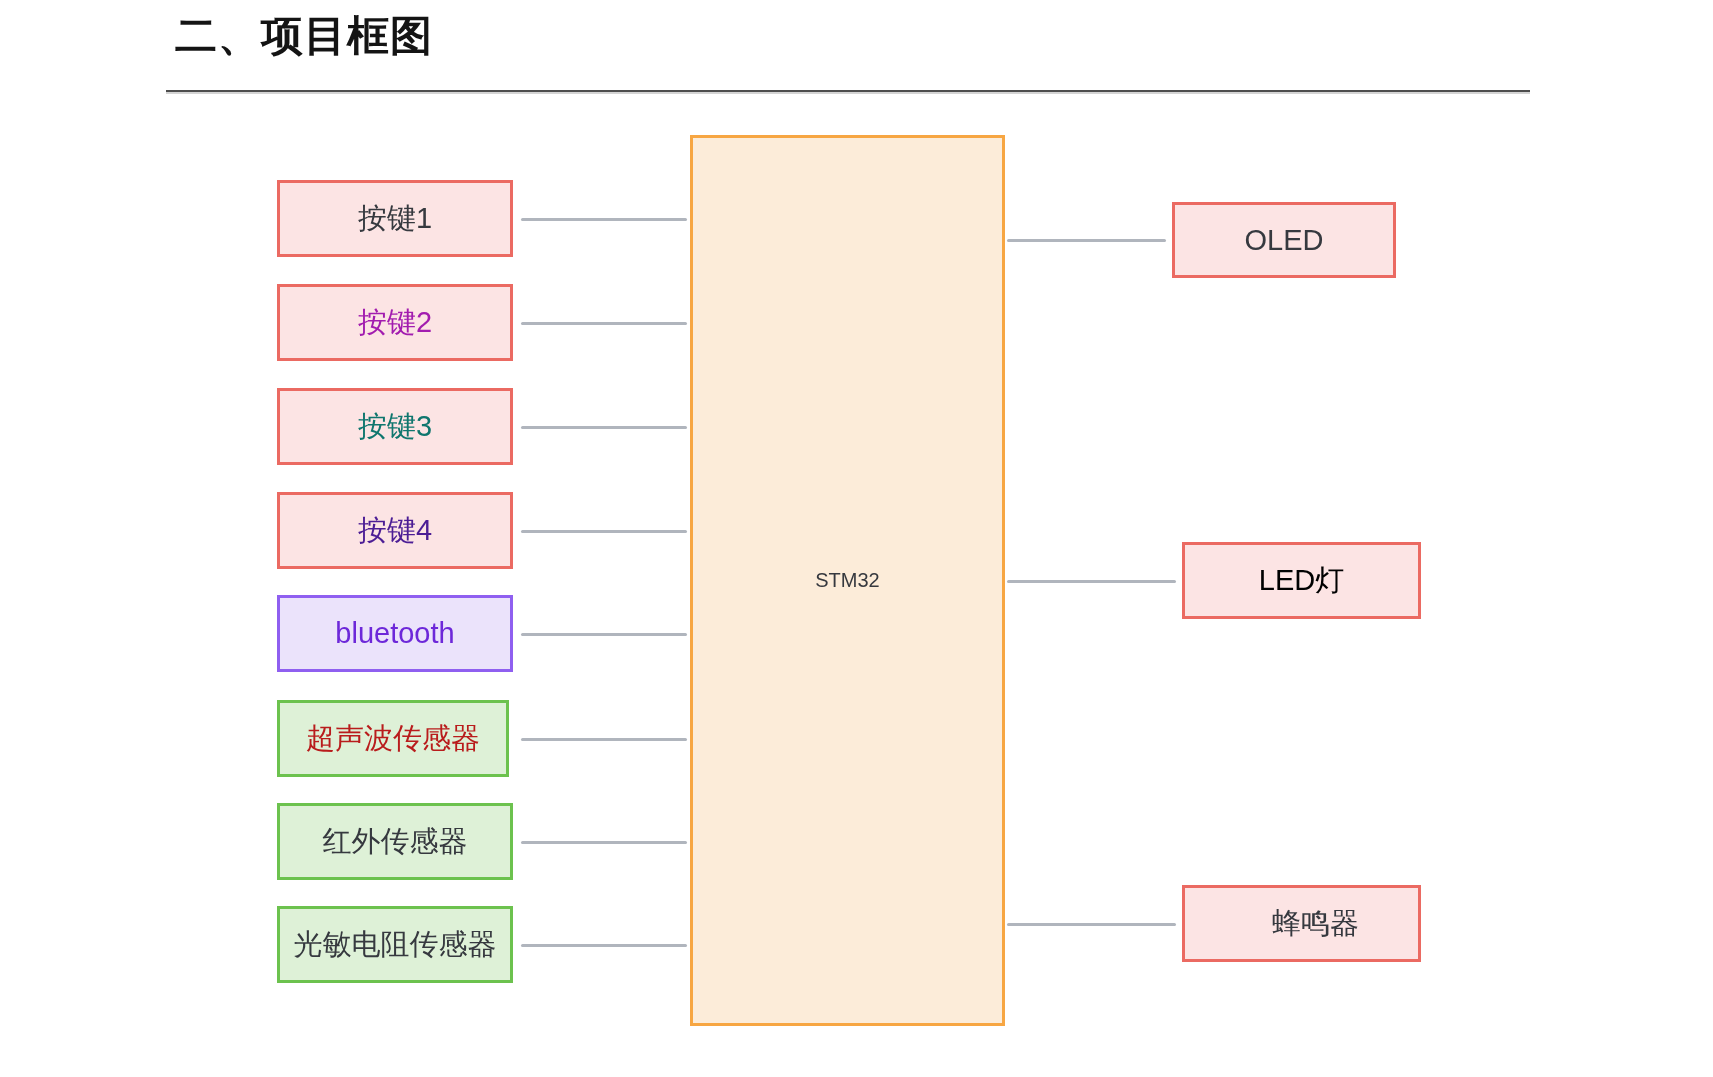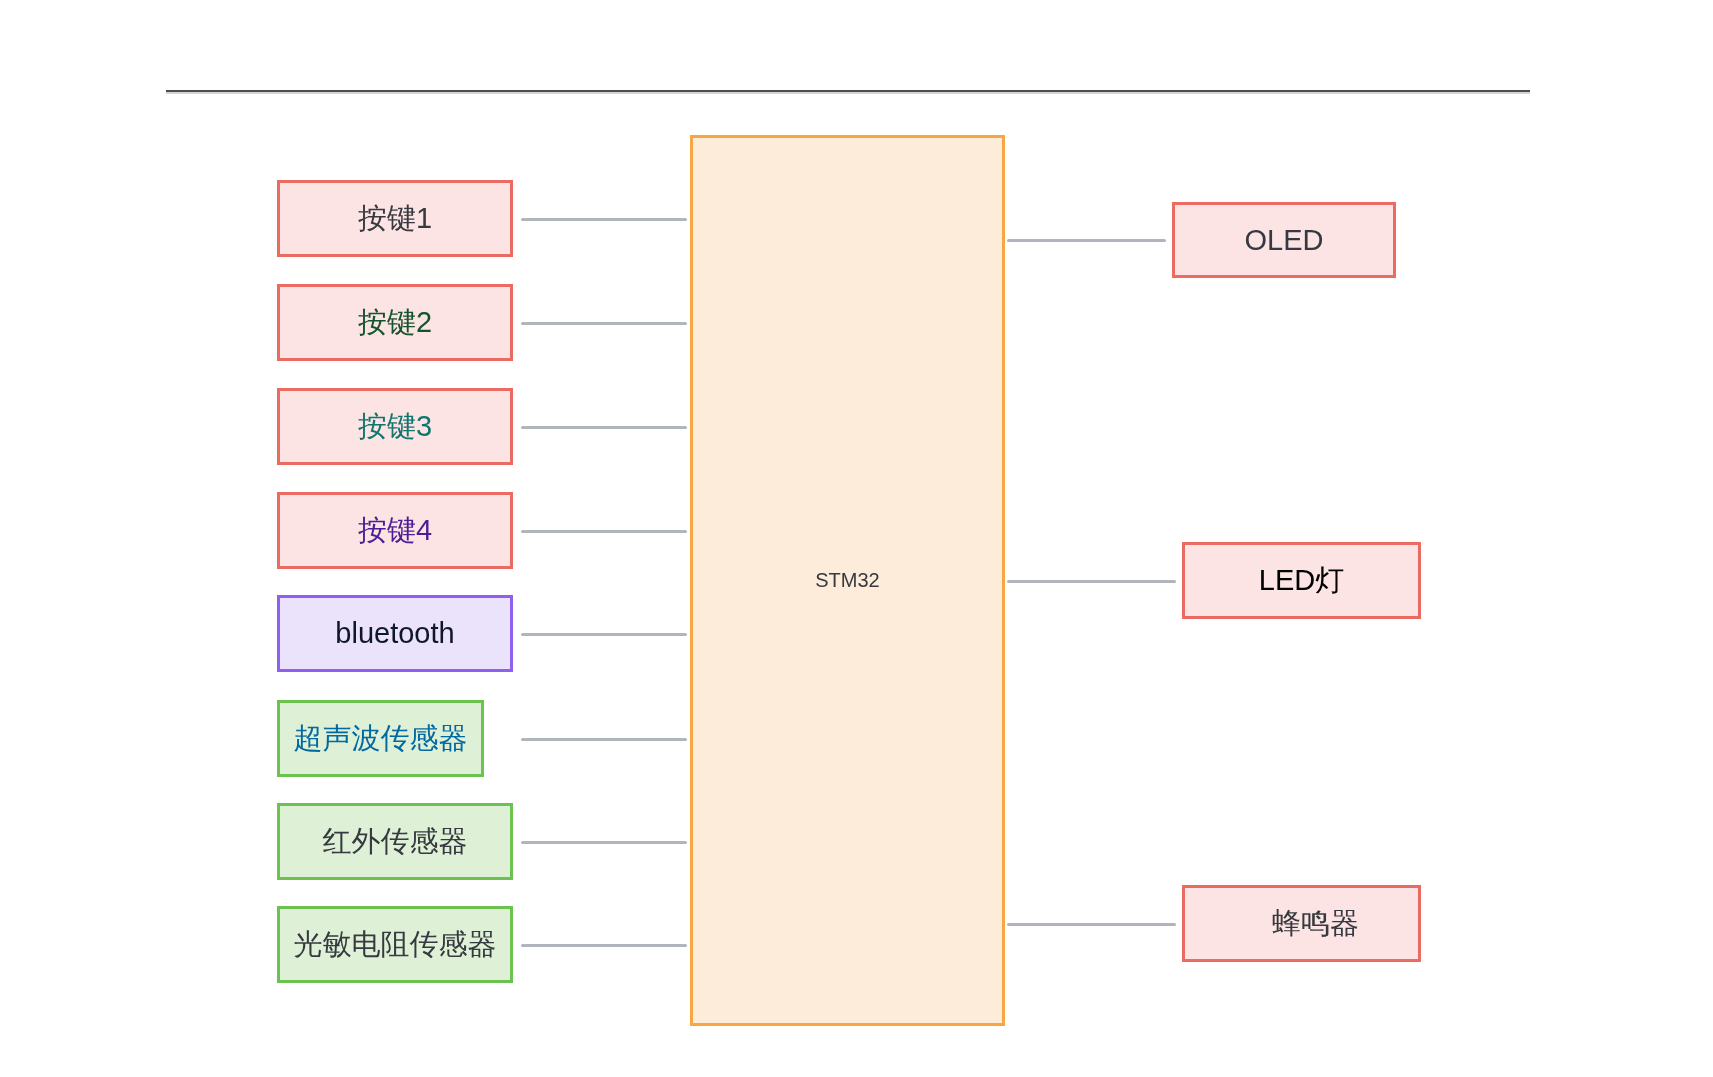--- a/index.html
+++ b/index.html
@@ -45,46 +45,47 @@
   .connector {
     position: absolute;
     height: 3px;
     border-radius: 2px;
   }
 </style>
 </head>
 <body>
 
 <div id="canvas">
+  <h1 class="page-title">二、项目框图</h1>
   <div class="title-divider"></div>
   <div id="diagram">
       <div class="node center" style="left: 690px; top: 135px; width: 315px; height: 891px; background: rgb(252, 236, 217); border-color: rgb(247, 166, 66); color: rgb(54, 57, 63);">
         <span>STM32</span>
       </div>
       <div class="node" style="left: 277px; top: 180px; width: 236px; height: 77px; background: rgb(252, 228, 228); border-color: rgb(235, 106, 98); color: rgb(54, 57, 63);">
         <span>按键1</span>
       </div>
       <div class="connector" style="left: 521px; width: 166px; top: 218px; background: rgb(176, 181, 189);"></div>
-      <div class="node" style="left: 277px; top: 284px; width: 236px; height: 77px; background: rgb(252, 228, 228); border-color: rgb(235, 106, 98); color: #14532d;">
+      <div class="node" style="left: 277px; top: 284px; width: 236px; height: 77px; background: rgb(252, 228, 228); border-color: rgb(235, 106, 98); color: #a21caf;">
         <span>按键2</span>
       </div>
       <div class="connector" style="left: 521px; width: 166px; top: 322px; background: rgb(176, 181, 189);"></div>
       <div class="node" style="left: 277px; top: 388px; width: 236px; height: 77px; background: rgb(252, 228, 228); border-color: rgb(235, 106, 98); color: #0f766e;">
         <span>按键3</span>
       </div>
       <div class="connector" style="left: 521px; width: 166px; top: 426px; background: rgb(176, 181, 189);"></div>
       <div class="node" style="left: 277px; top: 492px; width: 236px; height: 77px; background: rgb(252, 228, 228); border-color: rgb(235, 106, 98); color: #4c1d95;">
         <span>按键4</span>
       </div>
       <div class="connector" style="left: 521px; width: 166px; top: 530px; background: rgb(176, 181, 189);"></div>
-      <div class="node" style="left: 277px; top: 595px; width: 236px; height: 77px; background: rgb(235, 227, 251); border-color: rgb(143, 95, 240); color: #0f172a;">
+      <div class="node" style="left: 277px; top: 595px; width: 236px; height: 77px; background: rgb(235, 227, 251); border-color: rgb(143, 95, 240); color: #6d28d9;">
         <span>bluetooth</span>
       </div>
       <div class="connector" style="left: 521px; width: 166px; top: 633px; background: rgb(176, 181, 189);"></div>
-      <div class="node" style="left: 277px; top: 700px; width: 207px; height: 77px; background: rgb(222, 241, 215); border-color: rgb(108, 194, 78); color: #0369a1;">
+      <div class="node" style="left: 277px; top: 700px; width: 232px; height: 77px; background: rgb(222, 241, 215); border-color: rgb(108, 194, 78); color: #b91c1c;">
         <span>超声波传感器</span>
       </div>
       <div class="connector" style="left: 521px; width: 166px; top: 738px; background: rgb(176, 181, 189);"></div>
       <div class="node" style="left: 277px; top: 803px; width: 236px; height: 77px; background: rgb(222, 241, 215); border-color: rgb(108, 194, 78); color: rgb(54, 57, 63);">
         <span>红外传感器</span>
       </div>
       <div class="connector" style="left: 521px; width: 166px; top: 841px; background: rgb(176, 181, 189);"></div>
       <div class="node" style="left: 277px; top: 906px; width: 236px; height: 77px; background: rgb(222, 241, 215); border-color: rgb(108, 194, 78); color: rgb(54, 57, 63);">
         <span>光敏电阻传感器</span>
       </div>

